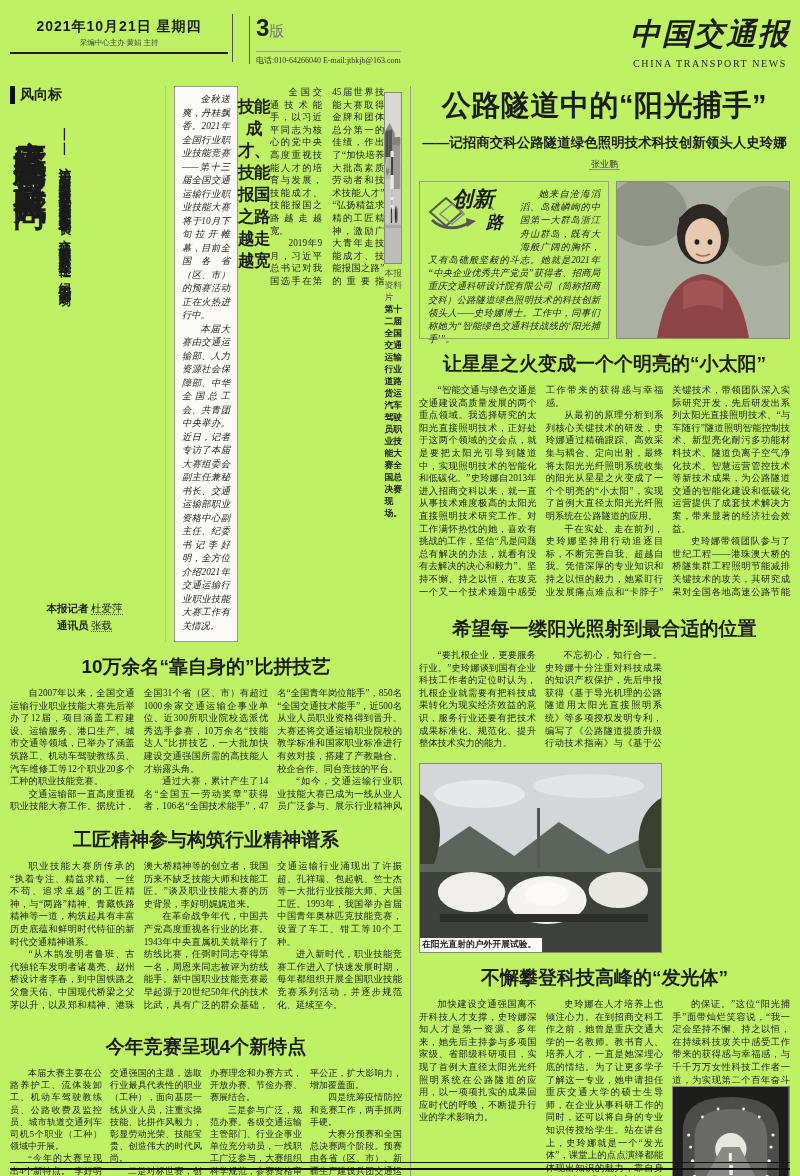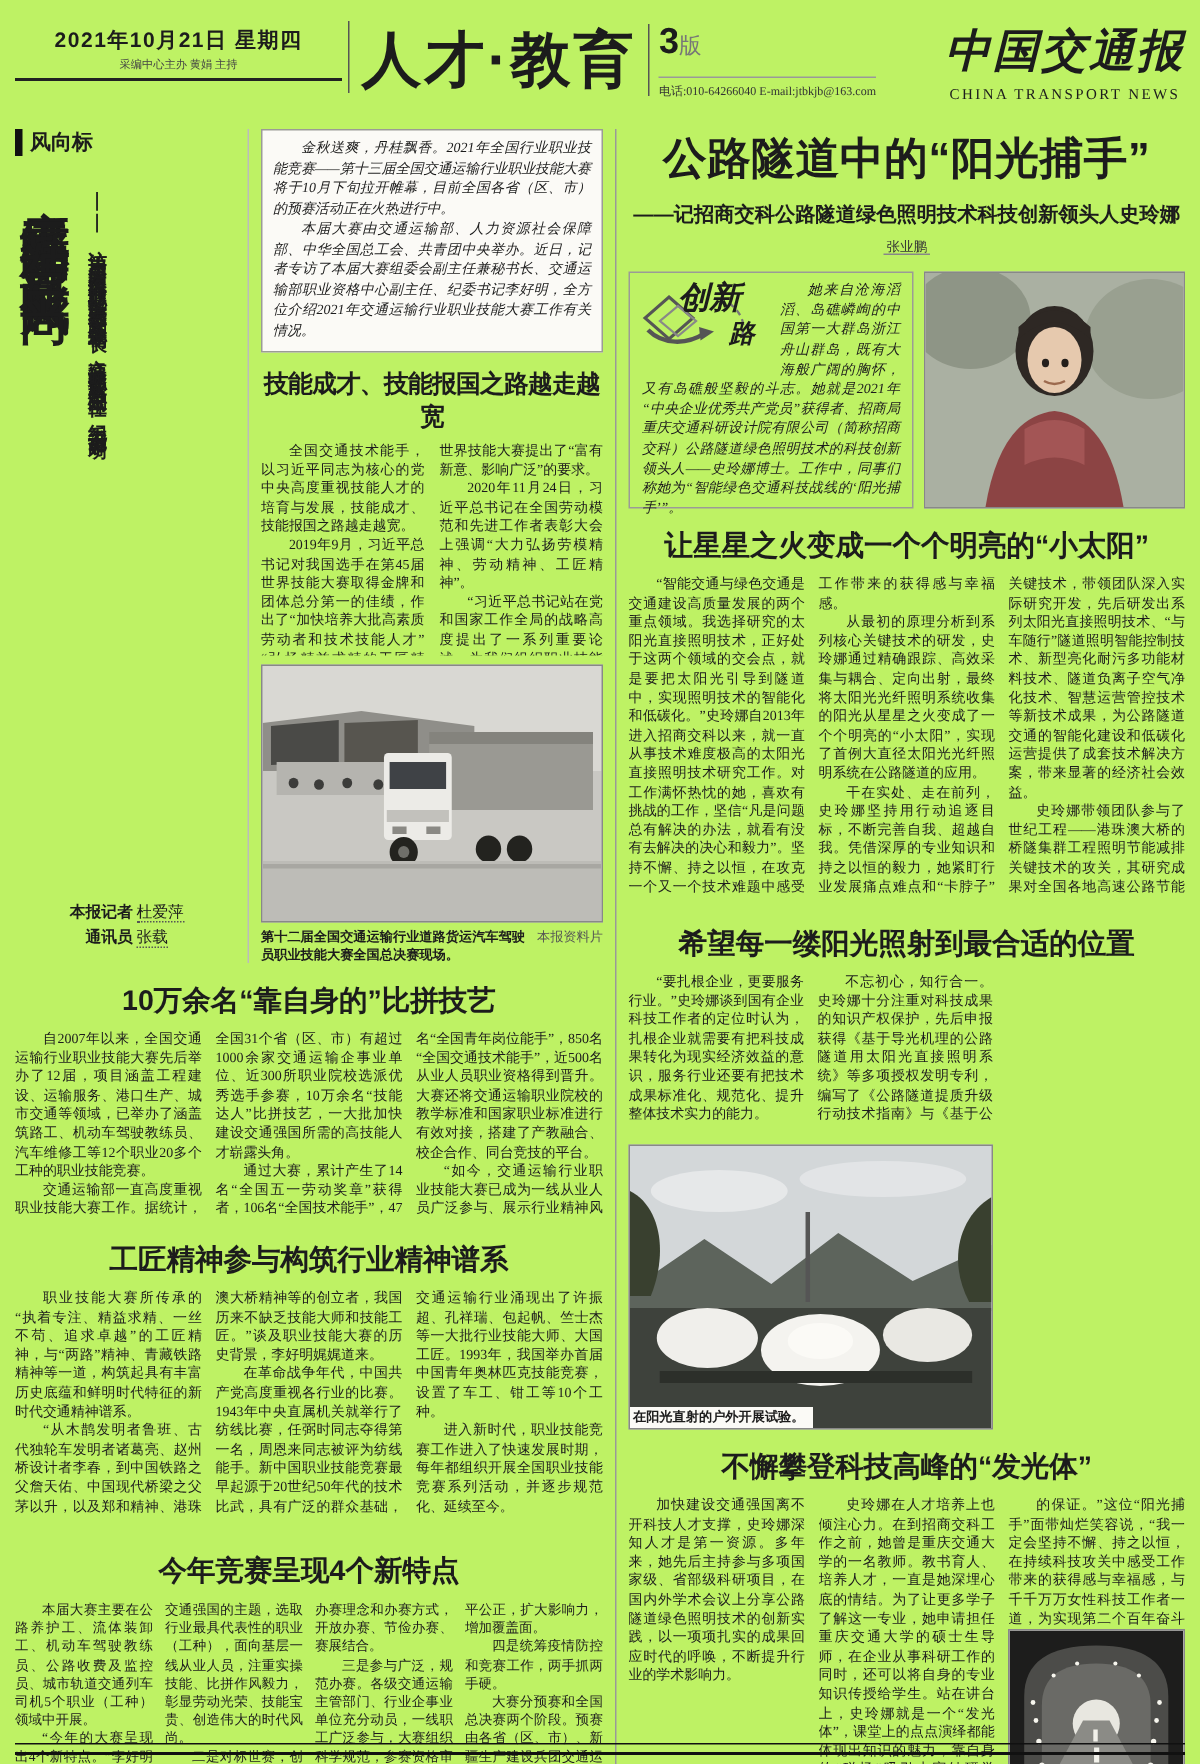--- a/index.html
+++ b/index.html
@@ -33,21 +33,21 @@
   .tag{font-family:"Liberation Sans",sans-serif;font-weight:900;font-size:14px;
        border-left:5px solid #111;padding-left:5px;margin-bottom:10px;}
   .vh-wrap{display:flex;flex:1;}
   .vh-main{writing-mode:vertical-rl;font-family:"Liberation Sans",sans-serif;font-weight:900;
            font-size:33px;line-height:40px;letter-spacing:4px;height:470px;}
   .vh-sub{writing-mode:vertical-rl;font-family:"Liberation Sans",sans-serif;font-weight:bold;
           font-size:12.5px;line-height:22px;height:440px;margin:14px 2px 0 4px;letter-spacing:2px;}
   .byline{margin-top:auto;text-align:center;font-size:10.5px;font-weight:bold;line-height:17px;padding-bottom:8px;}
   .byline .nm{border-bottom:1px dotted #555;font-weight:400;}
   
-  .center-col{flex:1;padding-left:8px;display:flex;flex-direction:column;}
+  .center-col{flex:1;padding-left:8px;display:flex;flex-direction:row;}
   .intro-box{border:1px solid #9b9b96;padding:6px 7px;font-style:italic;font-size:9.3px;
              line-height:13.5px;text-align:justify;background:#fbfaf6;}
   .intro-box p{margin:0;text-indent:2em;}
   .a1-title{font-family:"Liberation Sans",sans-serif;font-weight:900;font-size:16.5px;
             text-align:center;margin:10px 0 6px 0;letter-spacing:-0.5px;}
   .body-cols{font-size:9.3px;line-height:12.6px;text-align:justify;overflow:hidden;}
   .body-cols p{margin:0;text-indent:2em;}
   .a1-body{columns:2;column-gap:10px;height:214px;}
   .photo-block{margin-top:6px;}
   .photo-frame{border:1px solid #888;background:#cfcecb;overflow:hidden;}
@@ -98,21 +98,20 @@
 
 <div class="page">
 
   <header class="masthead">
     <div class="mh-date">
       <div class="d">2021年10月21日 星期四</div>
       <div class="o">采编中心主办 黄娟 主持</div>
       <div class="rule"></div>
     </div>
     <div class="mh-sep"></div>
-    <div class="mh-title">人才·教育</div>
     <div class="mh-pagebox">
       <div class="num"><span>3</span><span class="ban">版</span></div>
       <div class="tel">电话:010-64266040 E-mail:jtbkjb@163.com</div>
     </div>
     <div class="mh-brand">
       <div class="cn">中国交通报</div>
       <div class="en">CHINA TRANSPORT NEWS</div>
     </div>
   </header>
 
@@ -287,21 +286,21 @@
               <rect x="20" y="150" width="210" height="8" fill="#2c2f2a"></rect>
             </svg>
             <div class="overlay-cap">在阳光直射的户外开展试验。</div>
           </div>
         </div>
       </div>
 
       <h2 class="sec-title">不懈攀登科技高峰的“发光体”</h2>
       <div class="b3-grid">
         <div class="b3-col">
-          <p>加快建设交通强国离不开科技人才支撑，史玲娜深知人才是第一资源。多年来，她先后主持参与多项国家级、省部级科研项目，在国内外学术会议上分享公路隧道绿色照明技术的创新实践，以一项项扎实的成果回应时代的呼唤，不断提升行业的学术影响力。</p>
+          <p>加快建设交通强国离不开科技人才支撑，史玲娜深知人才是第一资源。多年来，她先后主持参与多项国家级、省部级科研项目，实现了首例大直径太阳光光纤照明系统在公路隧道的应用，以一项项扎实的成果回应时代的呼唤，不断提升行业的学术影响力。</p>
         </div>
         <div class="b3-col">
           <p>史玲娜在人才培养上也倾注心力。在到招商交科工作之前，她曾是重庆交通大学的一名教师。教书育人、培养人才，一直是她深埋心底的情结。为了让更多学子了解这一专业，她申请担任重庆交通大学的硕士生导师，在企业从事科研工作的同时，还可以将自身的专业知识传授给学生。站在讲台上，史玲娜就是一个“发光体”，课堂上的点点演绎都能体现出知识的魅力，靠自身的“磁场”吸引大家钻研学习。她始终坚信，科技创新之路永无止境，攀登技术高峰必须后继有人。今年7月，科技部会同全国妇联等12个部门印发了《支持女性科技人才在科技创新中发挥更大作用的若干措施》，这让史玲娜十分振奋。“党和国家高度关注女性科技工作者，这给我们发挥更大作用提供了更可靠</p>
         </div>
         <div class="b3-col">
           <p class="b3-quote">的保证。”这位“阳光捕手”面带灿烂笑容说，“我一定会坚持不懈、持之以恒，在持续科技攻关中感受工作带来的获得感与幸福感，与千千万万女性科技工作者一道，为实现第二个百年奋斗目标作出应有的贡献。”</p>
           <div class="photo-frame">
             <svg width="100%" height="104" viewBox="0 0 118 104" preserveAspectRatio="none">
               <rect width="118" height="104" fill="#1d1d1c"></rect>
               <path d="M10,104 L10,44 Q10,10 59,10 Q108,10 108,44 L108,104 Z" fill="#4c4c49"></path>

